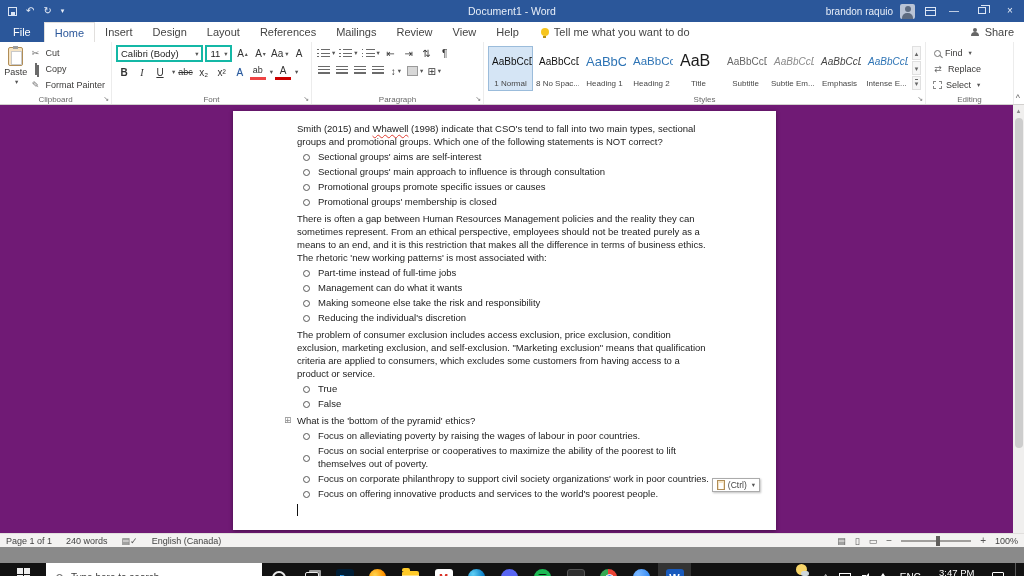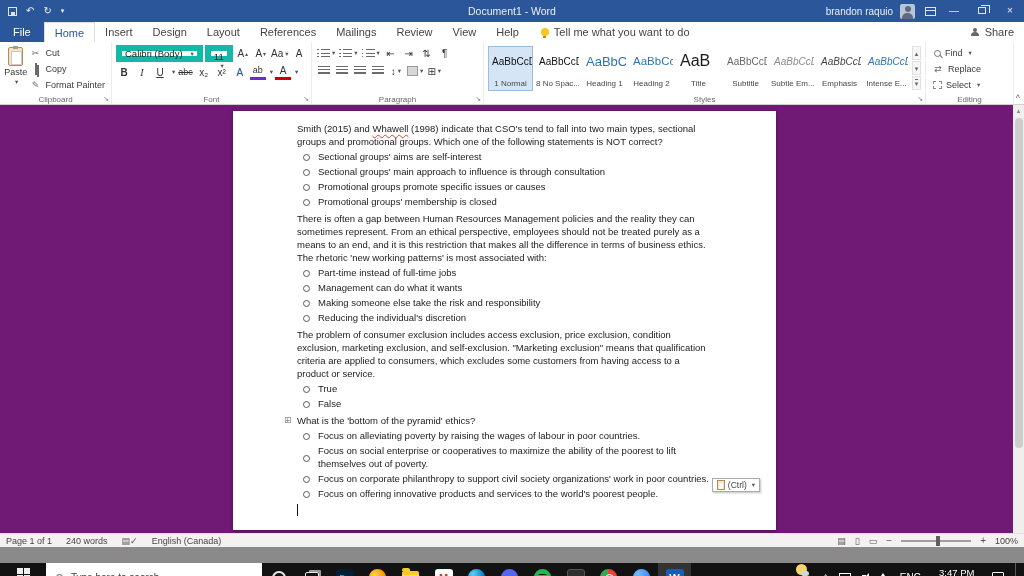--- a/index.html
+++ b/index.html
@@ -50,31 +50,31 @@
 
 .g-clip{width:112px;display:flex;}
 .pastecol{width:40px;display:flex;flex-direction:column;align-items:center;padding-top:2px;gap:1px;}
 .clipicon{width:15px;height:19px;background:#f5e3c3;border:1px solid #b08d57;border-radius:2px;position:relative;}
 .clipicon:before{content:"";position:absolute;left:2px;top:3px;width:9px;height:12px;background:#fff;border:1px solid #c9c9c9;}
 .clipicon:after{content:"";position:absolute;left:4px;top:-2px;width:5px;height:3px;background:#9e9e9e;}
 .copyic{width:8px;height:9px;border:1px solid #6b6b6b;background:#fff;box-shadow:2px 2px 0 -1px #fff,2px 2px 0 0 #6b6b6b;margin-left:1px;}
 
 .g-font{width:200px;}
 .frow{display:flex;align-items:center;gap:2px;margin-bottom:2px;}
-.combo{height:17px;border:6px solid #14b8a6;background:#fff;display:flex;align-items:center;padding:0 3px;font-size:9.5px;color:#222;}
+.combo{height:17px;border:2px solid #14b8a6;background:#fff;display:flex;align-items:center;padding:0 3px;font-size:9.5px;color:#222;}
 .combo .dd{margin-left:auto;}
 .fname{width:92px;}
-.fsize{width:28px;flex-direction:column;}
+.fsize{width:28px;}
 .fbtn{min-width:16px;height:16px;display:flex;align-items:center;justify-content:center;font-size:10px;padding:0 1px;color:#333;}
 .bB{font-weight:bold;}
 .bI{font-style:italic;font-family:"Liberation Serif",serif;}
 .bU{text-decoration:underline;}
 .bstrike{text-decoration:line-through;font-size:9px;}
 .ucolor{border-bottom:3px solid #c00;line-height:9px;}
-.uhl{border-bottom:3px solid #6d28d9;line-height:9px;font-size:9px;}
+.uhl{border-bottom:3px solid #ef4444;line-height:9px;font-size:9px;}
 .ufx{color:#2b579a;text-shadow:0 0 1px #9cc3e5;}
 .tinyarrow{font-size:6px;margin-left:1px;color:#555;}
 
 .g-para{width:172px;}
 .licon{width:13px;height:10px;position:relative;flex:none;}
 .licon:before{content:"";position:absolute;left:4px;top:1px;width:9px;height:8px;background:repeating-linear-gradient(to bottom,#6b6b6b 0 1px,transparent 1px 3.5px);}
 .licon:after{content:"";position:absolute;left:0;top:1px;width:1.5px;height:8px;background:repeating-linear-gradient(to bottom,#6b6b6b 0 1px,transparent 1px 3.5px);}
 .alicon{width:12px;height:10px;background:repeating-linear-gradient(to bottom,#6b6b6b 0 1.2px,transparent 1.2px 3.2px);flex:none;}
 .shade{width:11px;height:10px;background:#d8d8d8;border:1px solid #9a9a9a;flex:none;}
 

